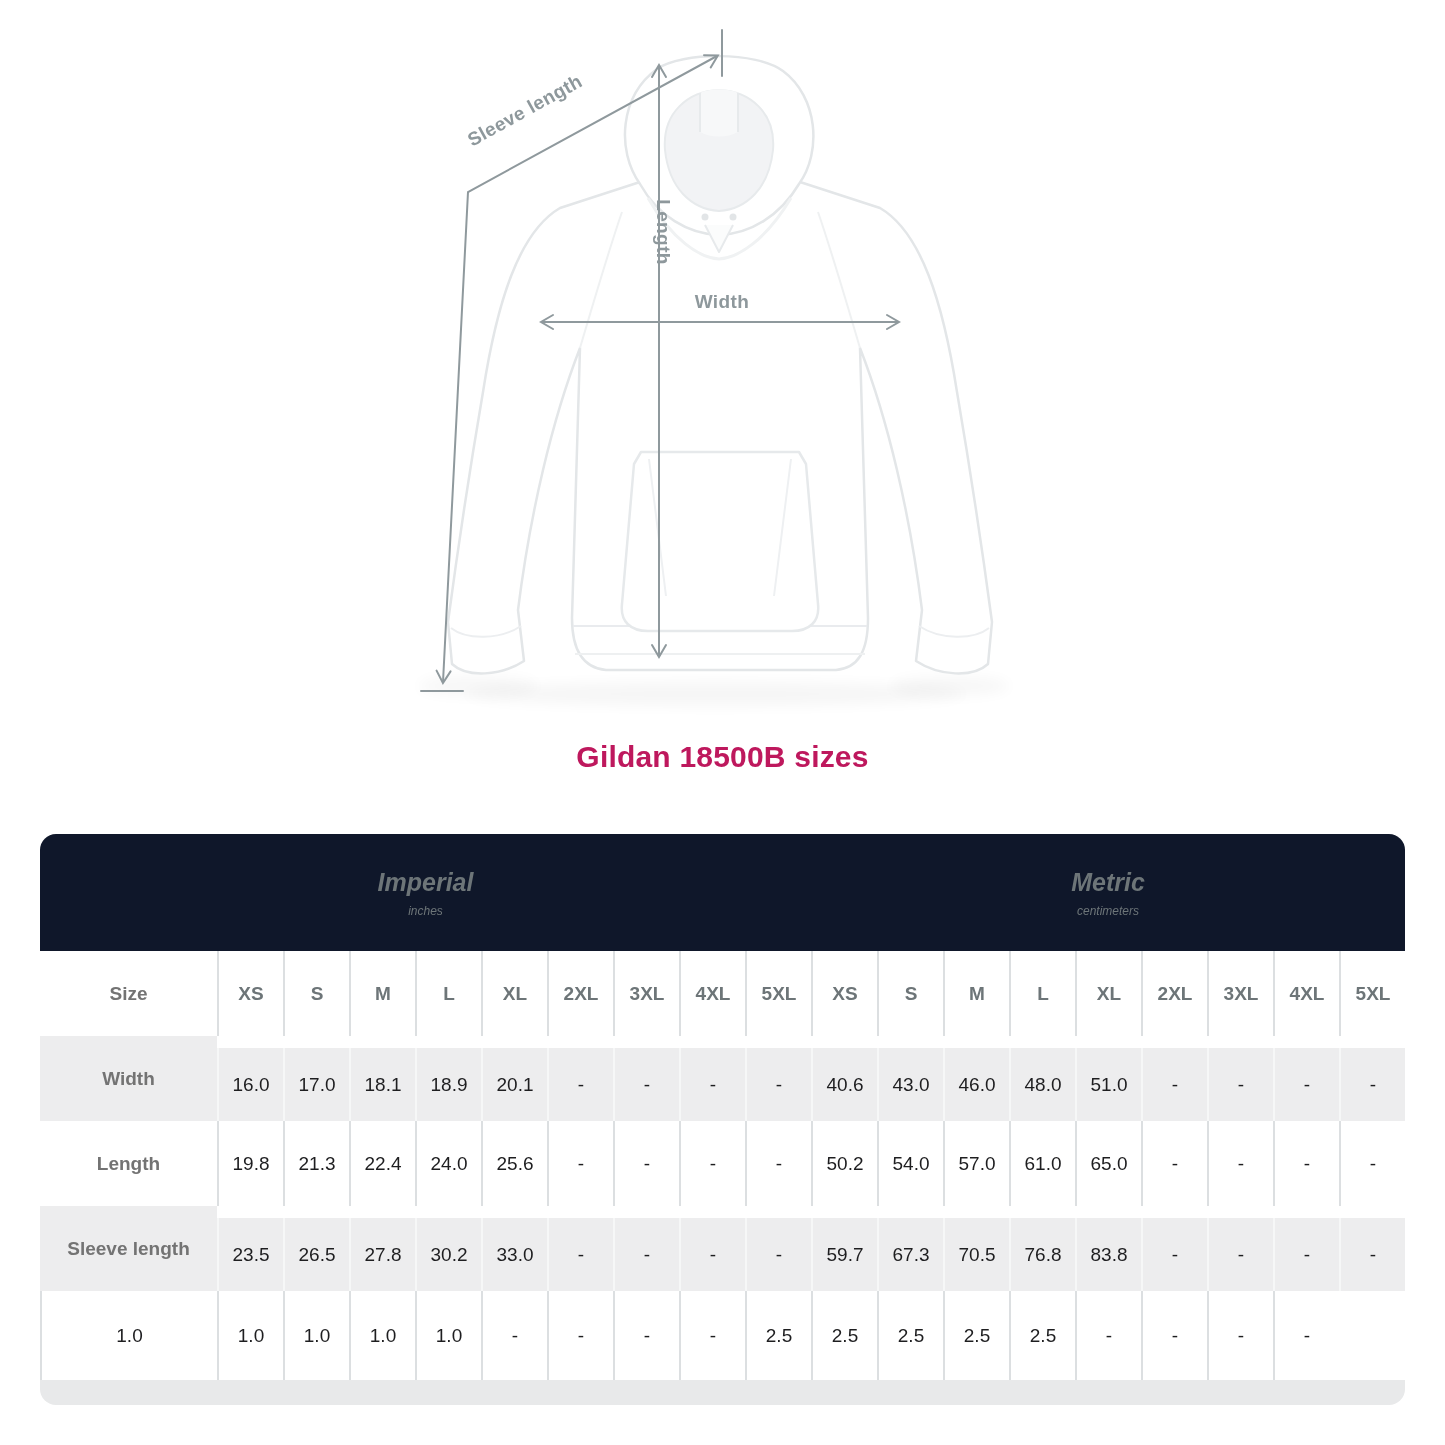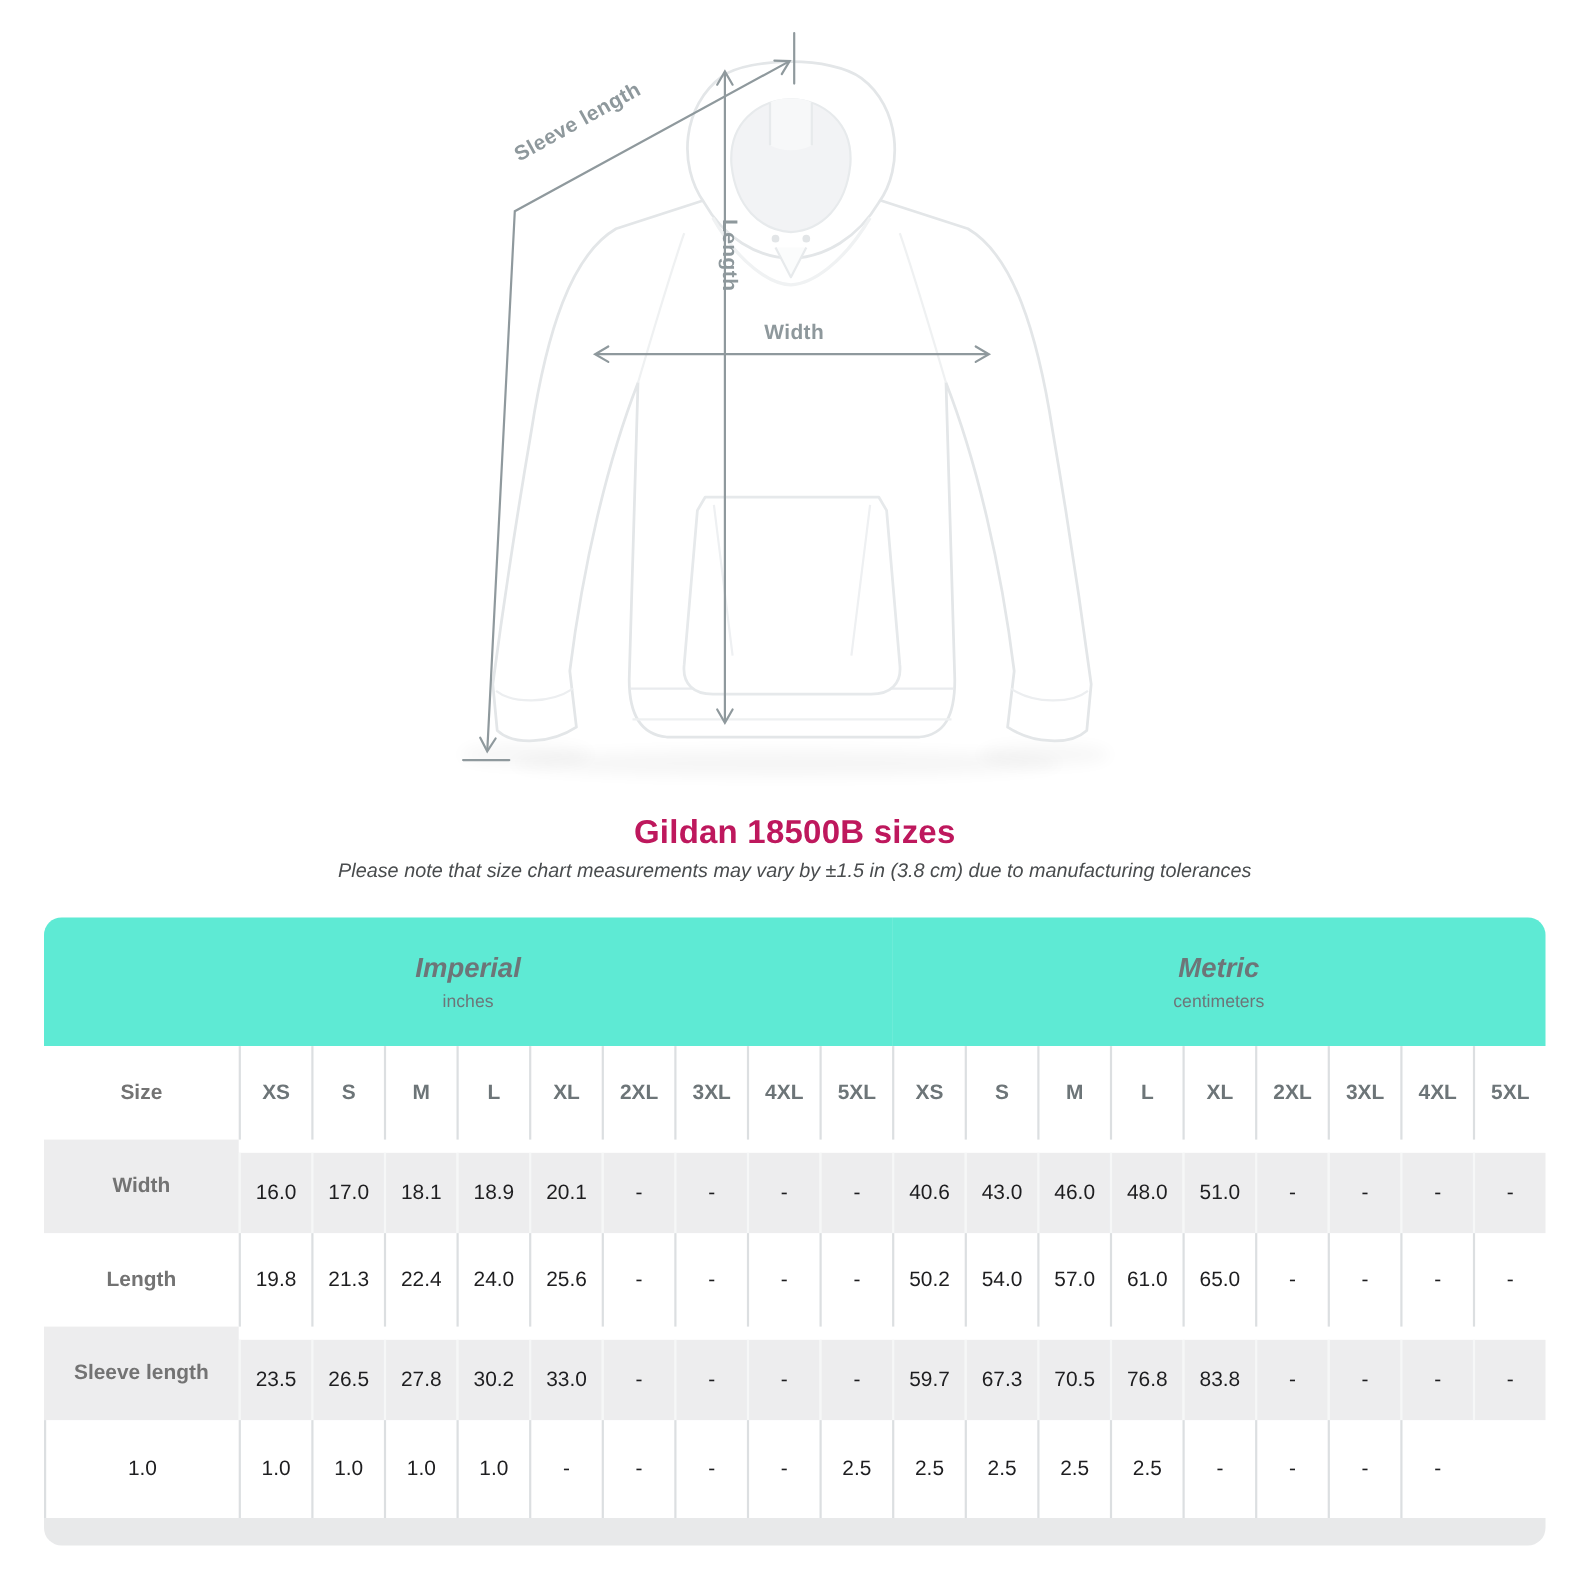--- a/index.html
+++ b/index.html
@@ -5,25 +5,25 @@
   html,body{margin:0;padding:0;background:#fff;}
   .page{position:relative;width:1445px;height:1445px;background:#ffffff;overflow:hidden;font-family:"Liberation Sans",sans-serif;}
   .hoodie-svg{position:absolute;top:0;left:0;}
   .dim-label{font-family:"Liberation Sans",sans-serif;font-weight:bold;font-size:19px;fill:#8e989c;letter-spacing:.4px;}
   .title-block{position:absolute;top:740px;left:0;width:100%;text-align:center;}
   .title-block h1{margin:0;font-size:30px;font-weight:bold;color:#be185d;letter-spacing:.2px;}
   .title-block p{margin:7px 0 0;font-size:18px;font-style:italic;color:#494c4e;}
   .size-table{position:absolute;left:40px;top:834px;width:1365px;display:grid;
     grid-template-columns:177px repeat(18,1fr);
     grid-template-rows:117px 85px 85px 85px 85px 89px 25px;}
-  .band{background:#5eead4;display:flex;flex-direction:column;align-items:center;justify-content:center;gap:7px;color:#6d7578;}
+  .band{background:#0f172a;display:flex;flex-direction:column;align-items:center;justify-content:center;gap:7px;color:#6d7578;}
   .band.imp{grid-column:1 / span 10;border-top-left-radius:16px;}
   .band.met{grid-column:11 / span 9;border-top-right-radius:16px;}
   .band-title{font-size:25px;font-weight:bold;font-style:italic;}
-  .band-unit{font-size:16px;}
+  .band-unit{font-size:12px;font-style:italic;}
   .cell{display:flex;align-items:center;justify-content:center;}
   .head{font-weight:bold;font-size:19px;color:#6d7578;}
   .val{font-size:19px;color:#1e1e20;}
   .rlabel{font-weight:bold;font-size:19px;color:#737373;}
   .sep{border-left:2px solid #dcdfe1;}
   .stripe{background:#ededee;}
   .stripe.sep{border-left-color:#f6f7f7;margin-top:12px;}
   .tfoot{grid-column:1 / -1;background:#e8e9ea;border-radius:0 0 16px 16px;}
 </style>
 </head>
@@ -78,21 +78,20 @@
       <line x1="542" y1="322" x2="898" y2="322" marker-start="url(#arw)" marker-end="url(#arw)"></line>
     </g>
 
     <text class="dim-label" x="528" y="116" text-anchor="middle" transform="rotate(-29 528 116)">Sleeve length</text>
     <text class="dim-label" x="663" y="238" text-anchor="middle" transform="rotate(90 663 232)">Length</text>
     <text class="dim-label" x="722" y="308" text-anchor="middle">Width</text>
   </svg>
 
   <div class="title-block">
     <h1>Gildan 18500B sizes</h1>
-    <p>Please note that size chart measurements may vary by ±1.5 in (3.8 cm) due to manufacturing tolerances</p>
   </div>
 
   <div class="size-table">
     <div class="band imp">
       <div class="band-title">Imperial</div>
       <div class="band-unit">inches</div>
     </div>
     <div class="band met">
       <div class="band-title">Metric</div>
       <div class="band-unit">centimeters</div>

